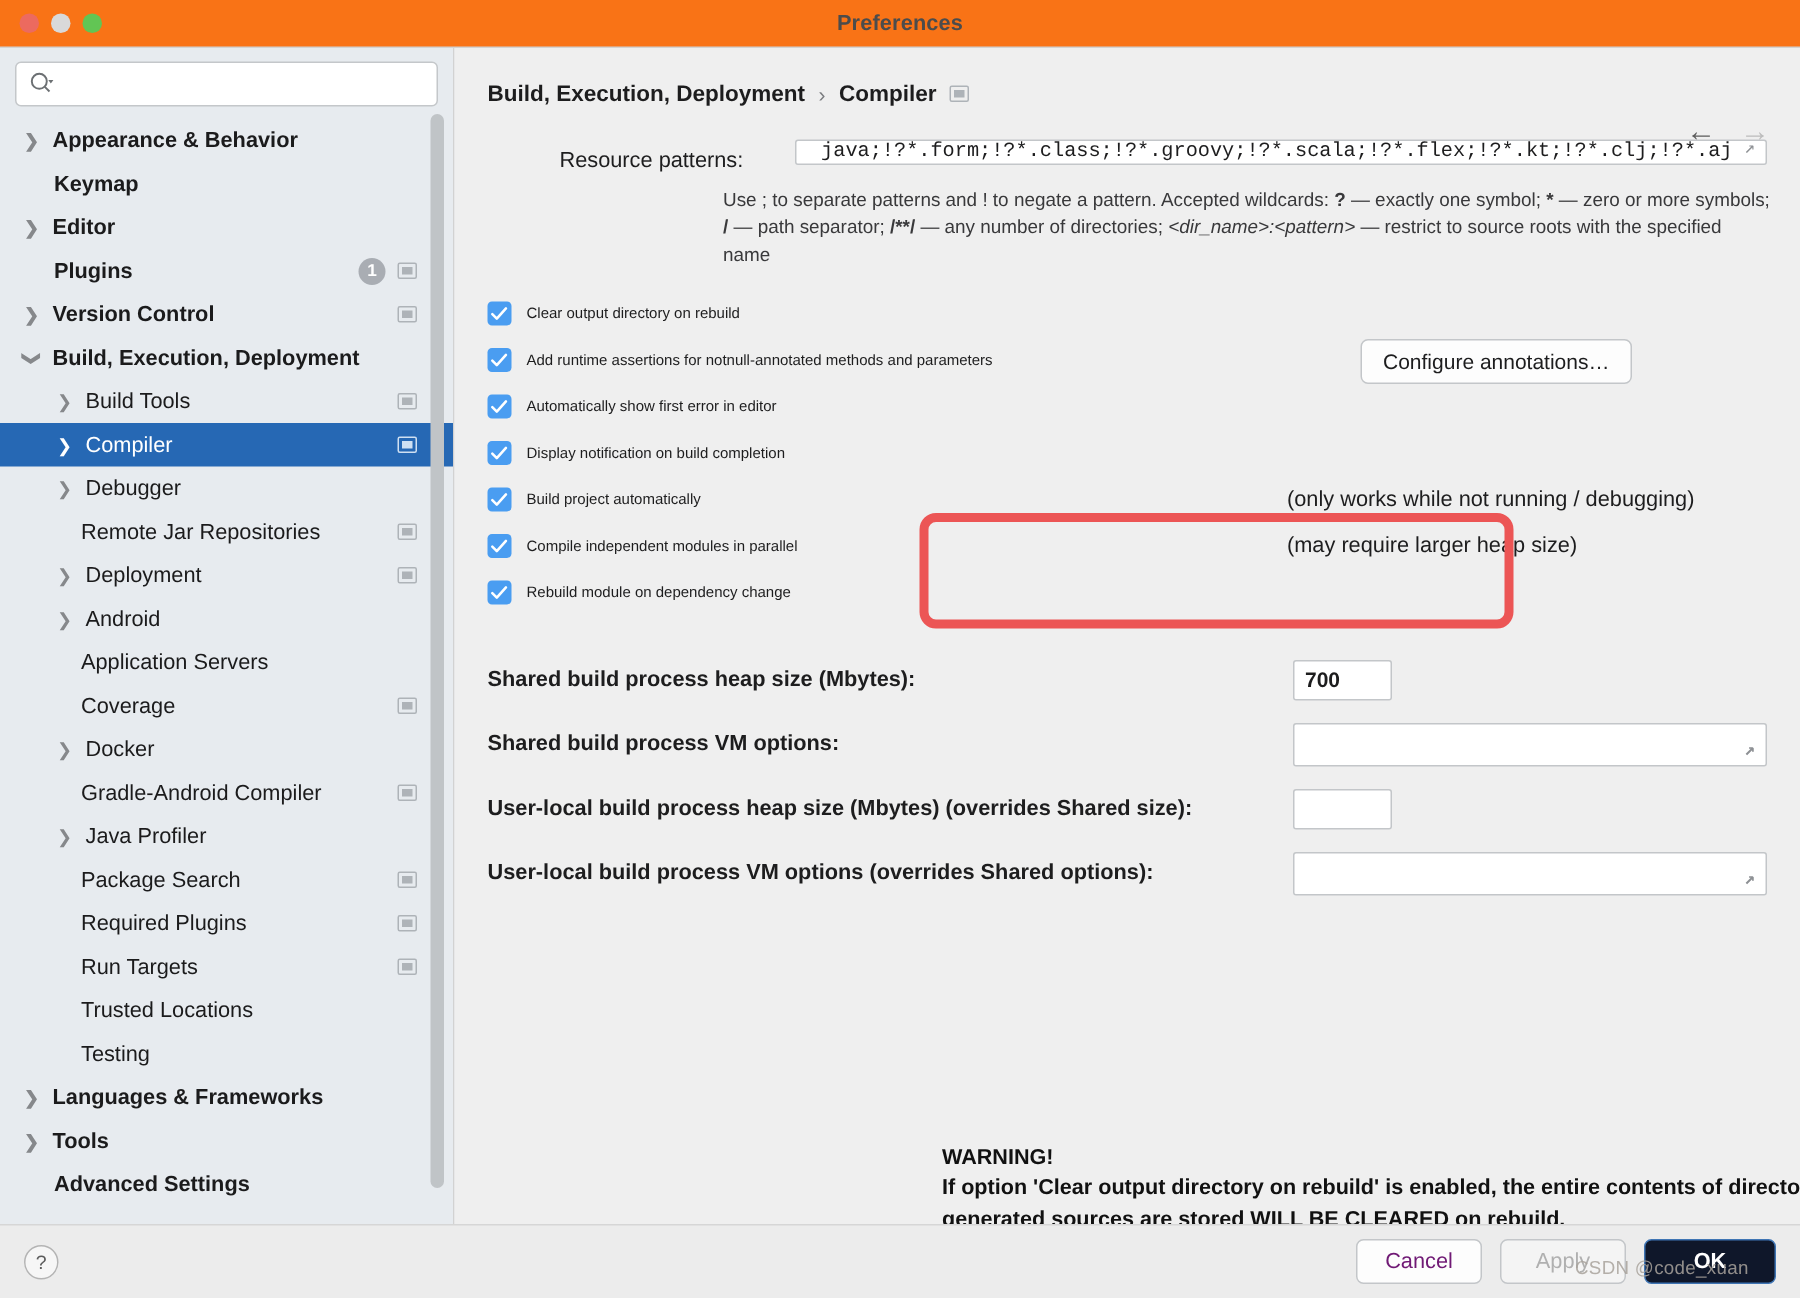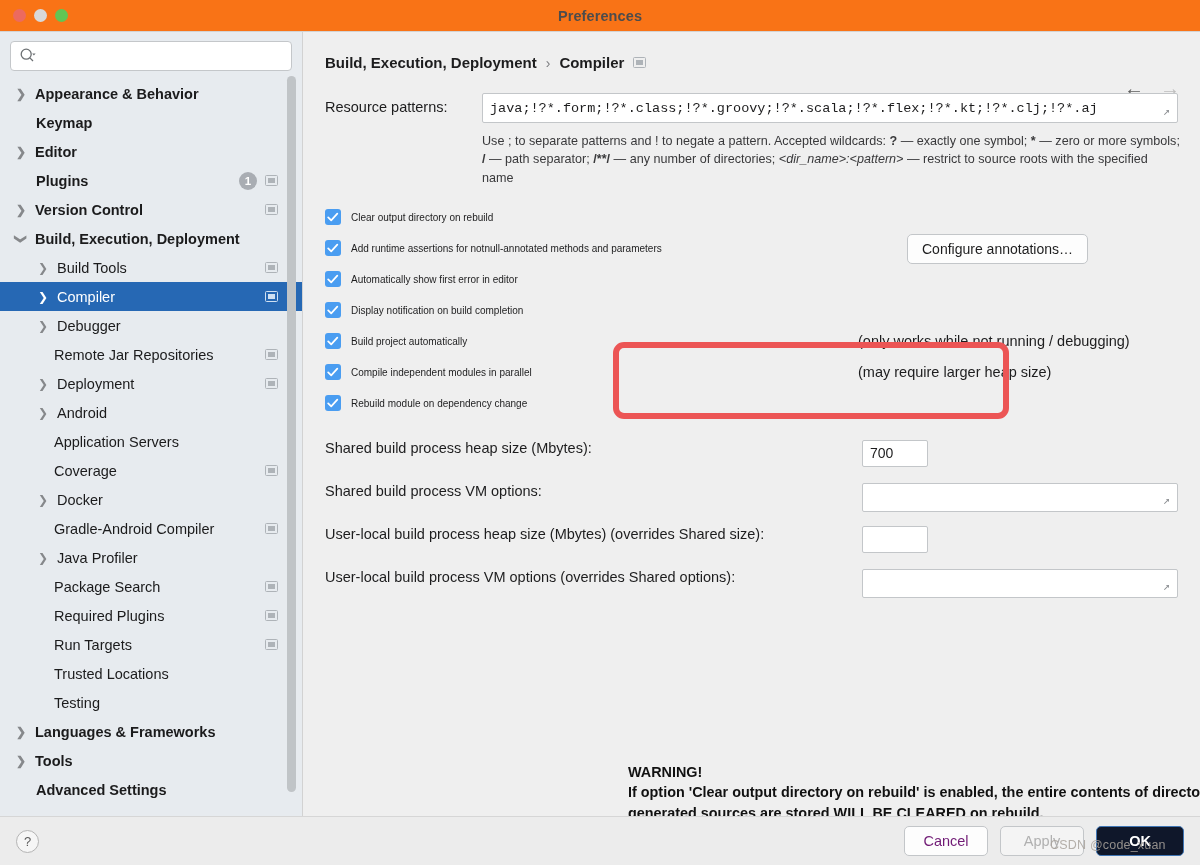--- a/index.html
+++ b/index.html
@@ -117,31 +117,31 @@
     position: absolute; right: 20px; top: 46px;
     display: flex; gap: 16px; align-items: center;
   }
   .nav-arrow { font-size: 20px; line-height: 1; color: #5d5d5d; }
   .nav-arrow.disabled { color: #bdbdbd; }
 
   .form { padding: 22px 22px 0 22px; }
 
   .row-res { display: flex; align-items: flex-start; }
   .lbl { font-size: 14.5px; color: #1d1d1e; }
-  .res-label { width: 157px; flex: 0 0 157px; padding-top: 6px; }
+  .res-label { width: 157px; flex: 0 0 157px; padding-top: 6px; margin-left: 48px; }
   .txtfield {
     background: #fff; border: 1px solid #c3c6c9;
     border-radius: 2px; position: relative;
     font-size: 13.5px; color: #1d1d1e;
     font-family: "Liberation Mono", monospace;
     display: flex; align-items: center;
     padding: 0 22px 0 7px;
     overflow: hidden; white-space: nowrap;
   }
-  .res-field { height: 30px; width: 697px; }
+  .res-field { height: 17px; width: 697px; justify-content: flex-end; }
   .expander {
     position: absolute; right: 4px; bottom: 3px;
     width: 13px; height: 13px; color: #8d9094; font-size: 12px;
     line-height: 13px; text-align: center;
   }
   .hint {
     margin: 9px 17px 0 157px; width: 700px;
     font-size: 12.6px; color: #39393b; line-height: 1.45;
   }
   .hint b { font-weight: bold; }
@@ -165,21 +165,21 @@
   }
   .btn {
     background: #fdfdfd; border: 1px solid #c3c6c9;
     border-radius: 5px; font-size: 14px; color: #1d1d1e;
     font-family: "Liberation Sans", sans-serif;
     padding: 0 14px; height: 28px; line-height: 26px;
   }
   .cfg-btn { position: absolute; left: 582px; top: 1px; height: 30px; line-height: 28px; }
 
   .fields { margin-top: 21px; }
-  .frow { display: flex; height: 43px; }
+  .frow { display: flex; align-items: center; height: 43px; font-weight: bold; }
   .frow .lbl { flex: 0 0 537px; }
   .small-in {
     width: 66px; height: 27px;
     background: #fff; border: 1px solid #c3c6c9; border-radius: 2px;
     font-size: 14px; color: #1d1d1e; padding: 0 7px;
     line-height: 25px;
   }
   .wide-in { height: 29px; width: 318px; }
 
   .warning {

